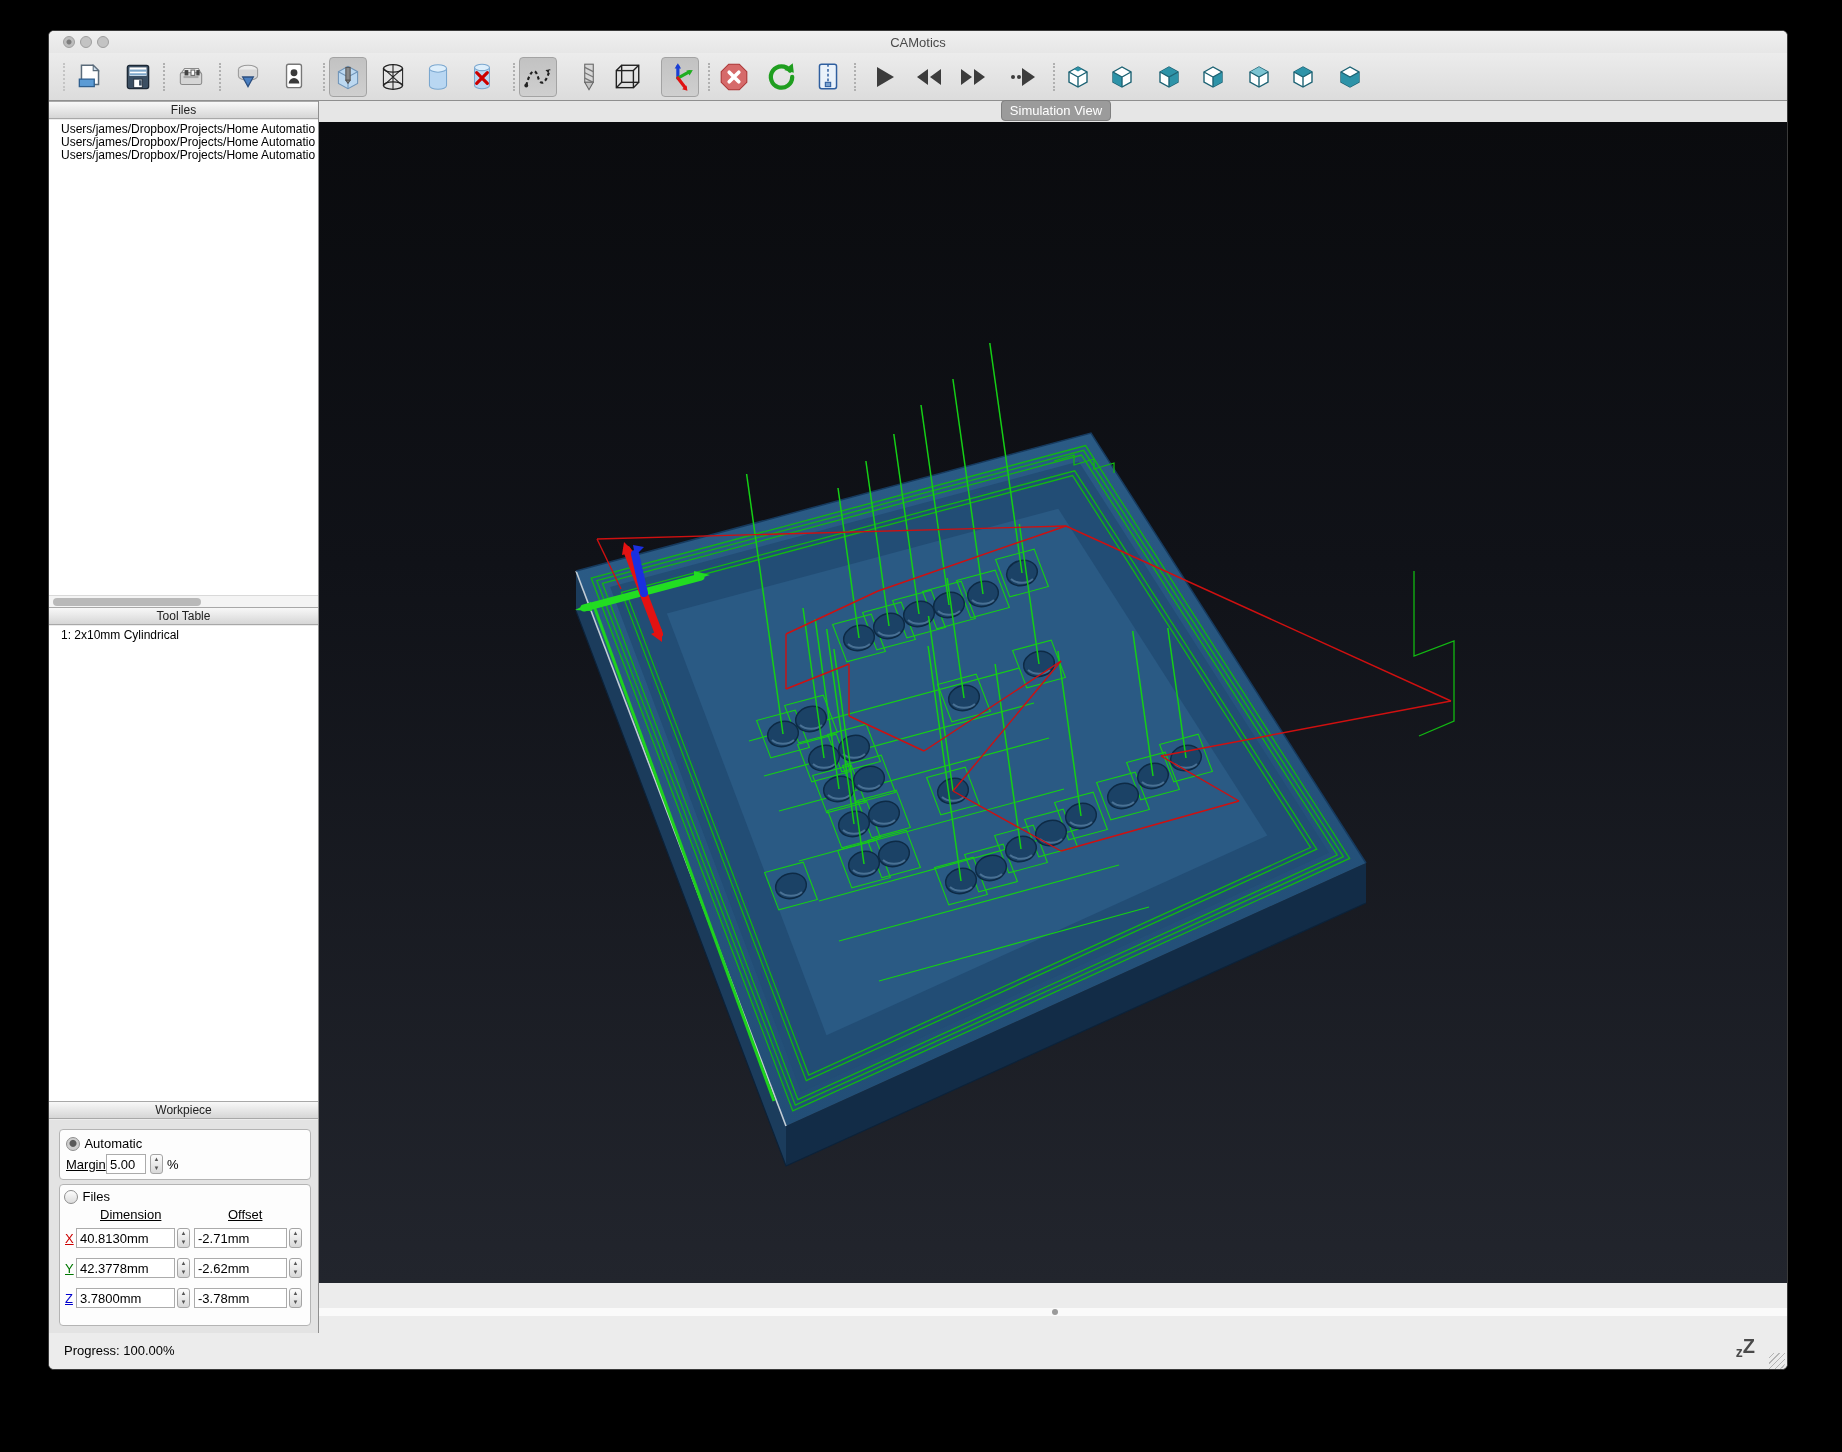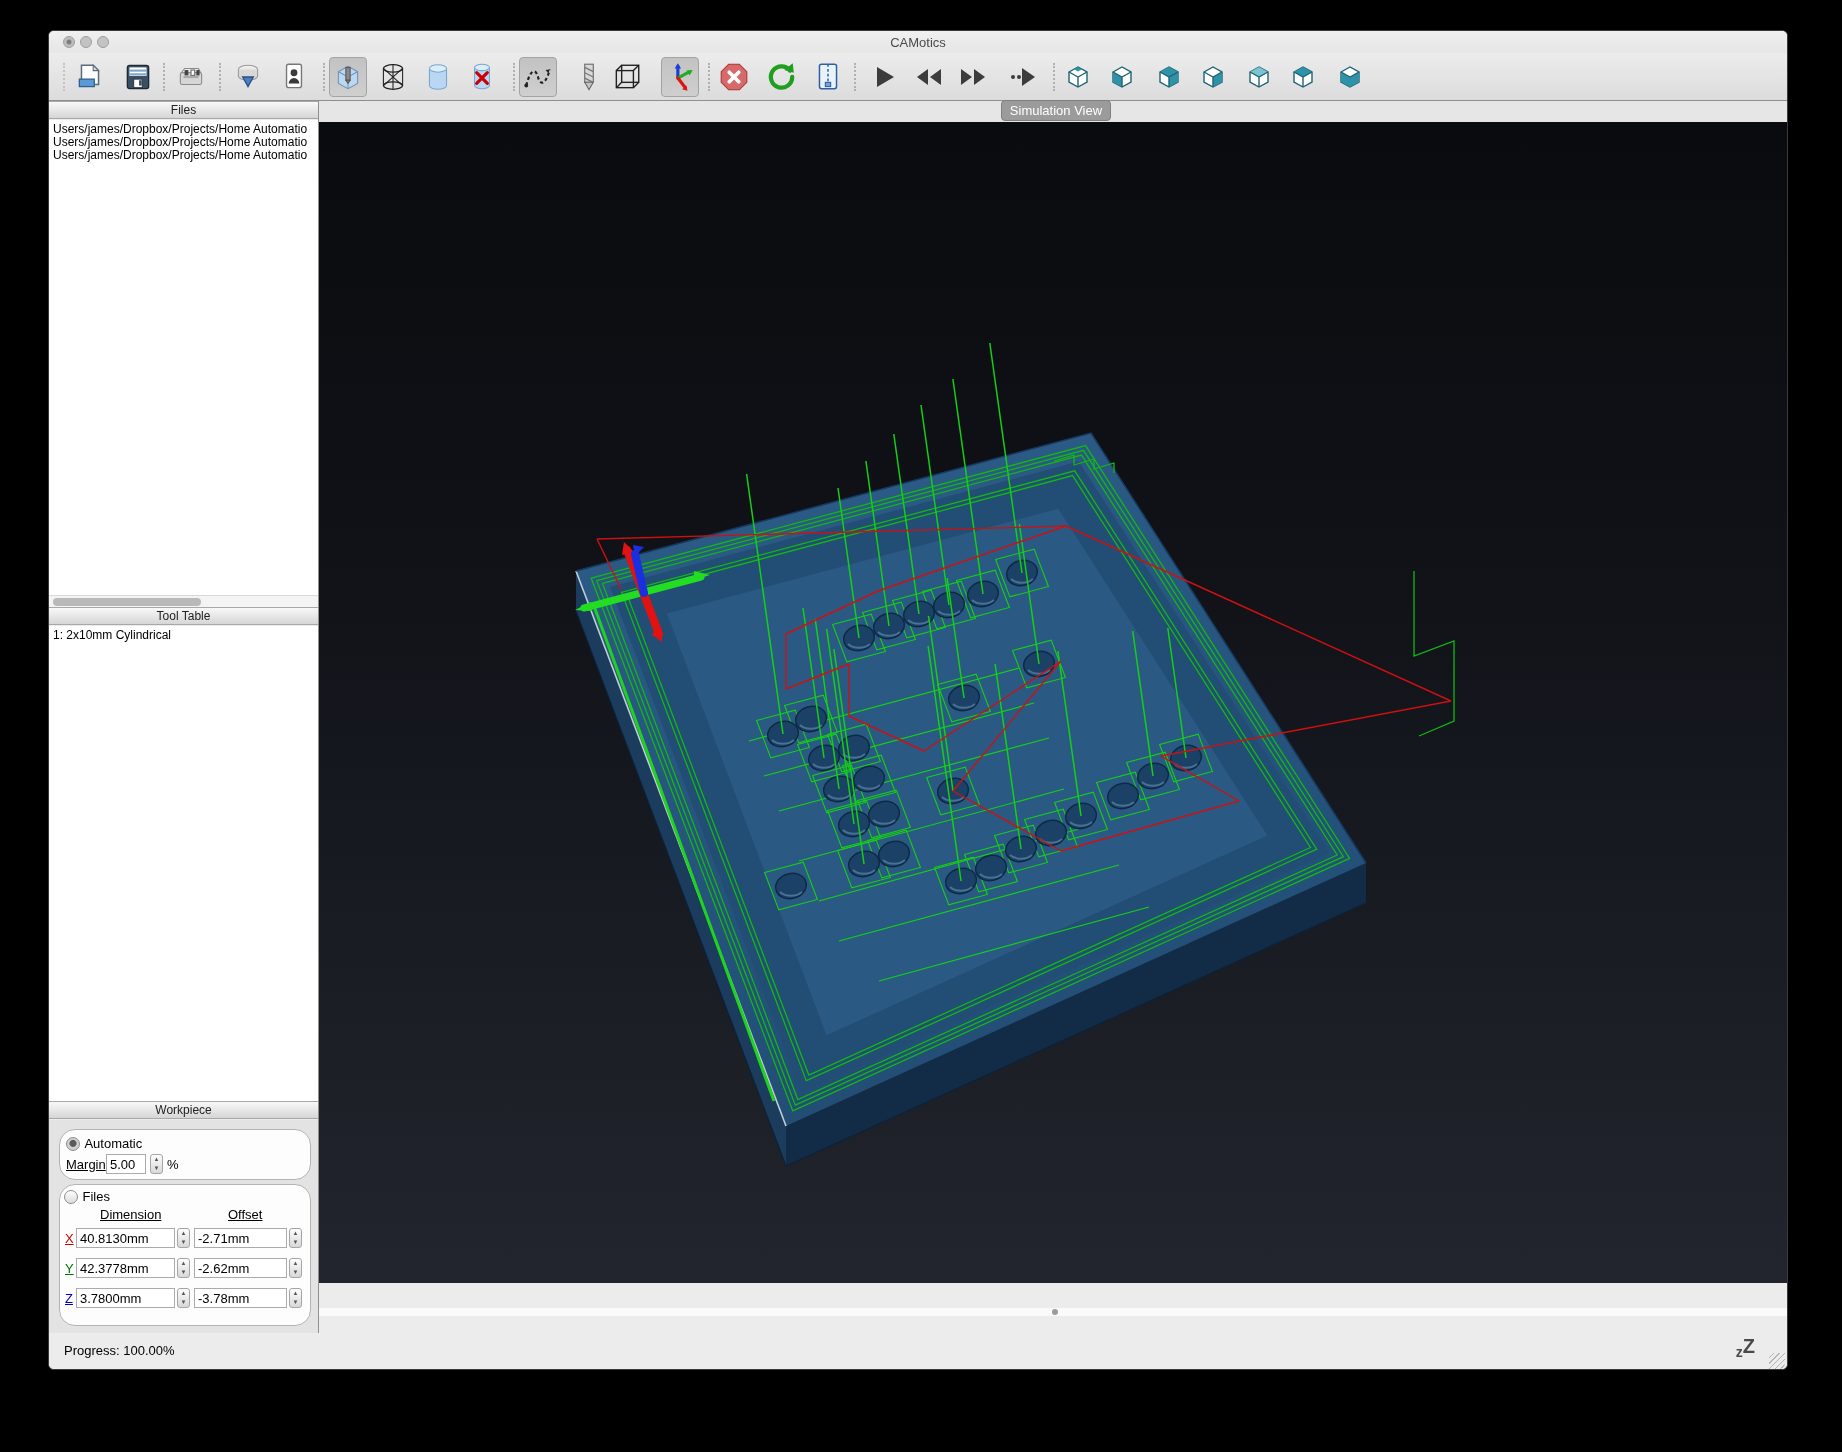--- a/index.html
+++ b/index.html
@@ -17,25 +17,25 @@
            background:linear-gradient(#ececec,#dcdcdc);border-bottom:1px solid #8f8f8f;}
   .tbtn{position:absolute;top:4px;width:38px;height:40px;display:flex;align-items:center;justify-content:center;}
   .tbtn.pressed{background:linear-gradient(#c2c2c2,#cfcfcf);border:1px solid #a3a3a3;border-radius:4px;}
   .tsep{position:absolute;top:10px;height:28px;width:0;border-left:2px dotted #b0b0b0;}
   .grip-dots{position:absolute;left:14px;top:10px;height:28px;width:0;border-left:2px dotted #c4c4c4;}
   
   .panelhdr{position:absolute;left:0;width:269px;height:18px;background:linear-gradient(#f8f8f8,#d6d6d6);
             border-top:1px solid #a8a8a8;border-bottom:1px solid #a8a8a8;text-align:center;
             font-size:12px;color:#222;line-height:17px;}
   .listbox{position:absolute;left:0;width:269px;background:#fff;overflow:hidden;}
-  .listitem{font-size:12px;color:#000;line-height:13px;white-space:nowrap;padding-left:4px;}
+  .listitem{font-size:12px;color:#000;line-height:13px;white-space:nowrap;padding-left:12px;}
   .hscroll{position:absolute;left:0;width:269px;height:12px;background:#f4f4f4;border-top:1px solid #d9d9d9;}
   .hthumb{position:absolute;left:4px;top:2px;width:148px;height:8px;border-radius:4px;background:#b9b9b9;}
   .wpbody{position:absolute;left:0;width:269px;background:#e3e3e3;}
-  .groupbox{position:absolute;left:10px;width:252px;background:#fdfdfd;border:1px solid #b4b4b4;border-radius:16px;}
+  .groupbox{position:absolute;left:10px;width:252px;background:#fdfdfd;border:1px solid #b4b4b4;border-radius:4px;}
   .radio{width:14px;height:14px;border-radius:50%;border:1px solid #8e8e8e;background:linear-gradient(#fdfdfd,#dcdcdc);display:inline-block;vertical-align:-3px;}
   .radio.sel{background:radial-gradient(circle at 50% 45%,#5a5a5a 0 3px,#cfcfcf 4px);}
   .lbl{font-size:13px;color:#000;}
   .ulbl{font-size:13px;color:#000;text-decoration:underline;}
   .axis-x{color:#c00;text-decoration:underline;font-size:13px;}
   .axis-y{color:#070;text-decoration:underline;font-size:13px;}
   .axis-z{color:#00c;text-decoration:underline;font-size:13px;}
   .field{position:absolute;height:20px;border:1px solid #ababab;background:#fff;font-size:13px;color:#000;padding:0 3px;}
   .stepper{position:absolute;width:13px;height:20px;border:1px solid #a5a5a5;border-radius:3px;
            background:linear-gradient(#fdfdfd,#d8d8d8);font-size:6px;color:#555;text-align:center;line-height:9px;}

